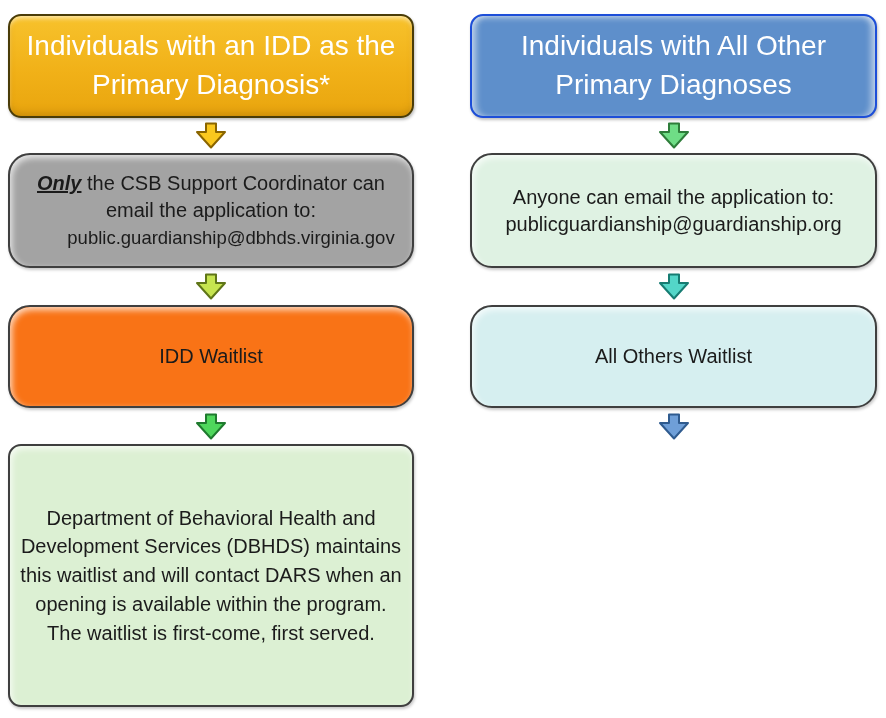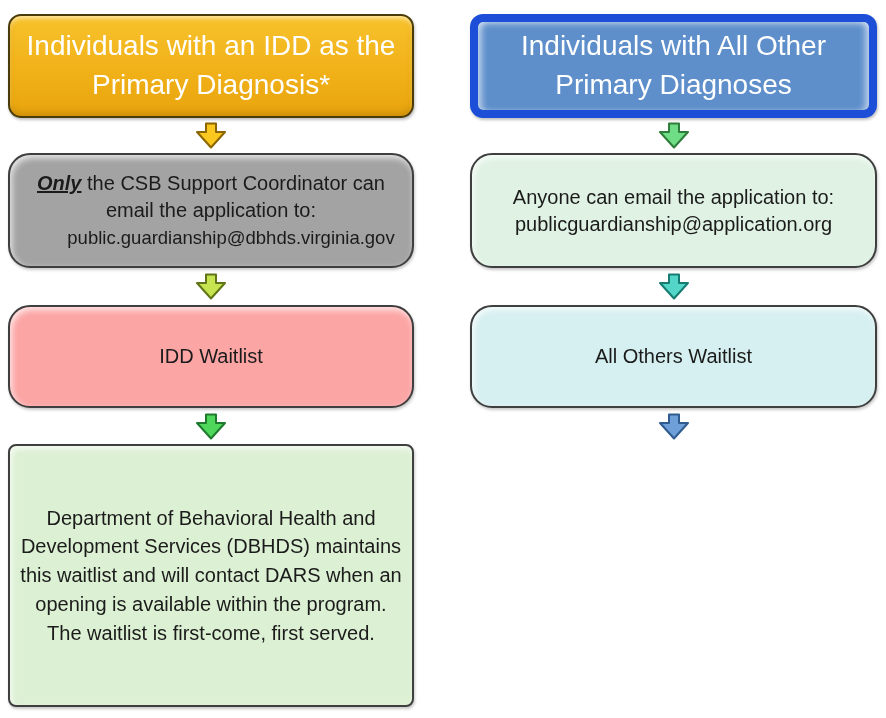--- a/index.html
+++ b/index.html
@@ -19,44 +19,44 @@
   }
   .hdr-orange{
     background:linear-gradient(180deg,#f7c22c 0%,#f1b118 55%,#e9a50e 100%);
     border:2px solid #4a3c08;
     box-shadow:inset 0 4px 5px -2px rgba(255,255,255,0.65),
                inset 0 -6px 8px -4px rgba(150,100,0,0.45),
                1px 2px 3px rgba(0,0,0,0.25);
   }
   .hdr-blue{
     background:#5e8fcb;
-    border:8px solid #1d4ed8;
+    border:2px solid #1d4ed8;
     box-shadow:inset 7px 0 6px -3px rgba(255,255,255,0.55),
                inset -7px 0 6px -3px rgba(255,255,255,0.55),
                inset 0 5px 6px -3px rgba(255,255,255,0.45),
                1px 2px 3px rgba(0,0,0,0.25);
   }
 
   .gap{display:flex;align-items:center;justify-content:center;}
   .gap-1{height:35px;} .gap-2{height:37px;} .gap-3{height:36px;}
   .arrow{display:block;}
 
   .fbox{
     box-sizing:border-box;border:2px solid #3f3f3f;border-radius:22px;
     display:flex;flex-direction:column;align-items:center;justify-content:center;
     text-align:center;padding:6px 10px;
     box-shadow:inset 2px 3px 6px rgba(255,255,255,0.75),1px 2px 3px rgba(0,0,0,0.22);
   }
   .box-2{height:115px;}
   .box-3{height:103px;}
-  .box-4{height:263px;border-radius:8px;}
+  .box-4{height:263px;border-radius:13px;}
 
   .bg-peach {background:#a3a3a3;}
   .bg-green2{background:#dff2e3;}
-  .bg-yellow{background:#fca5a5;}
+  .bg-yellow{background:#f97316;}
   .bg-cyan  {background:#d6eff0;}
   .bg-green4{background:#dcf0d3;}
   .bg-blue4 {background:#d6e1f1;}
 
   .t-line{font-size:20px;line-height:1.35;}
   .t-email-sm{font-size:18.5px;line-height:1.35;margin-top:2px;margin-left:40px;}
   .t-email{font-size:20px;line-height:1.35;}
   .t-mid{font-size:20px;}
   .t-para{font-size:20px;line-height:1.44;white-space:pre-wrap;}
 
@@ -114,21 +114,21 @@
     </div>
 
     <div class="gap gap-1">
       <svg class="arrow" width="34" height="27" viewBox="0 0 34 27">
         <path d="M12 1.5 H22 V10 H31 L17 25.5 L3 10 H12 Z" stroke-width="2" stroke-linejoin="round" fill="#6FDD86" stroke="#2E7D3A"></path>
       </svg>
     </div>
 
     <div class="fbox box-2 bg-green2">
       <div class="t-line"><span>Anyone can email the application to:</span></div>
-      <div class="t-email">publicguardianship@application.org</div>
+      <div class="t-email">publicguardianship@guardianship.org</div>
     </div>
 
     <div class="gap gap-2">
       <svg class="arrow" width="34" height="27" viewBox="0 0 34 27">
         <path d="M12 1.5 H22 V10 H31 L17 25.5 L3 10 H12 Z" stroke-width="2" stroke-linejoin="round" fill="#53D6C8" stroke="#167C72"></path>
       </svg>
     </div>
 
     <div class="fbox box-3 bg-cyan">
       <span class="t-mid">All Others Waitlist</span>

